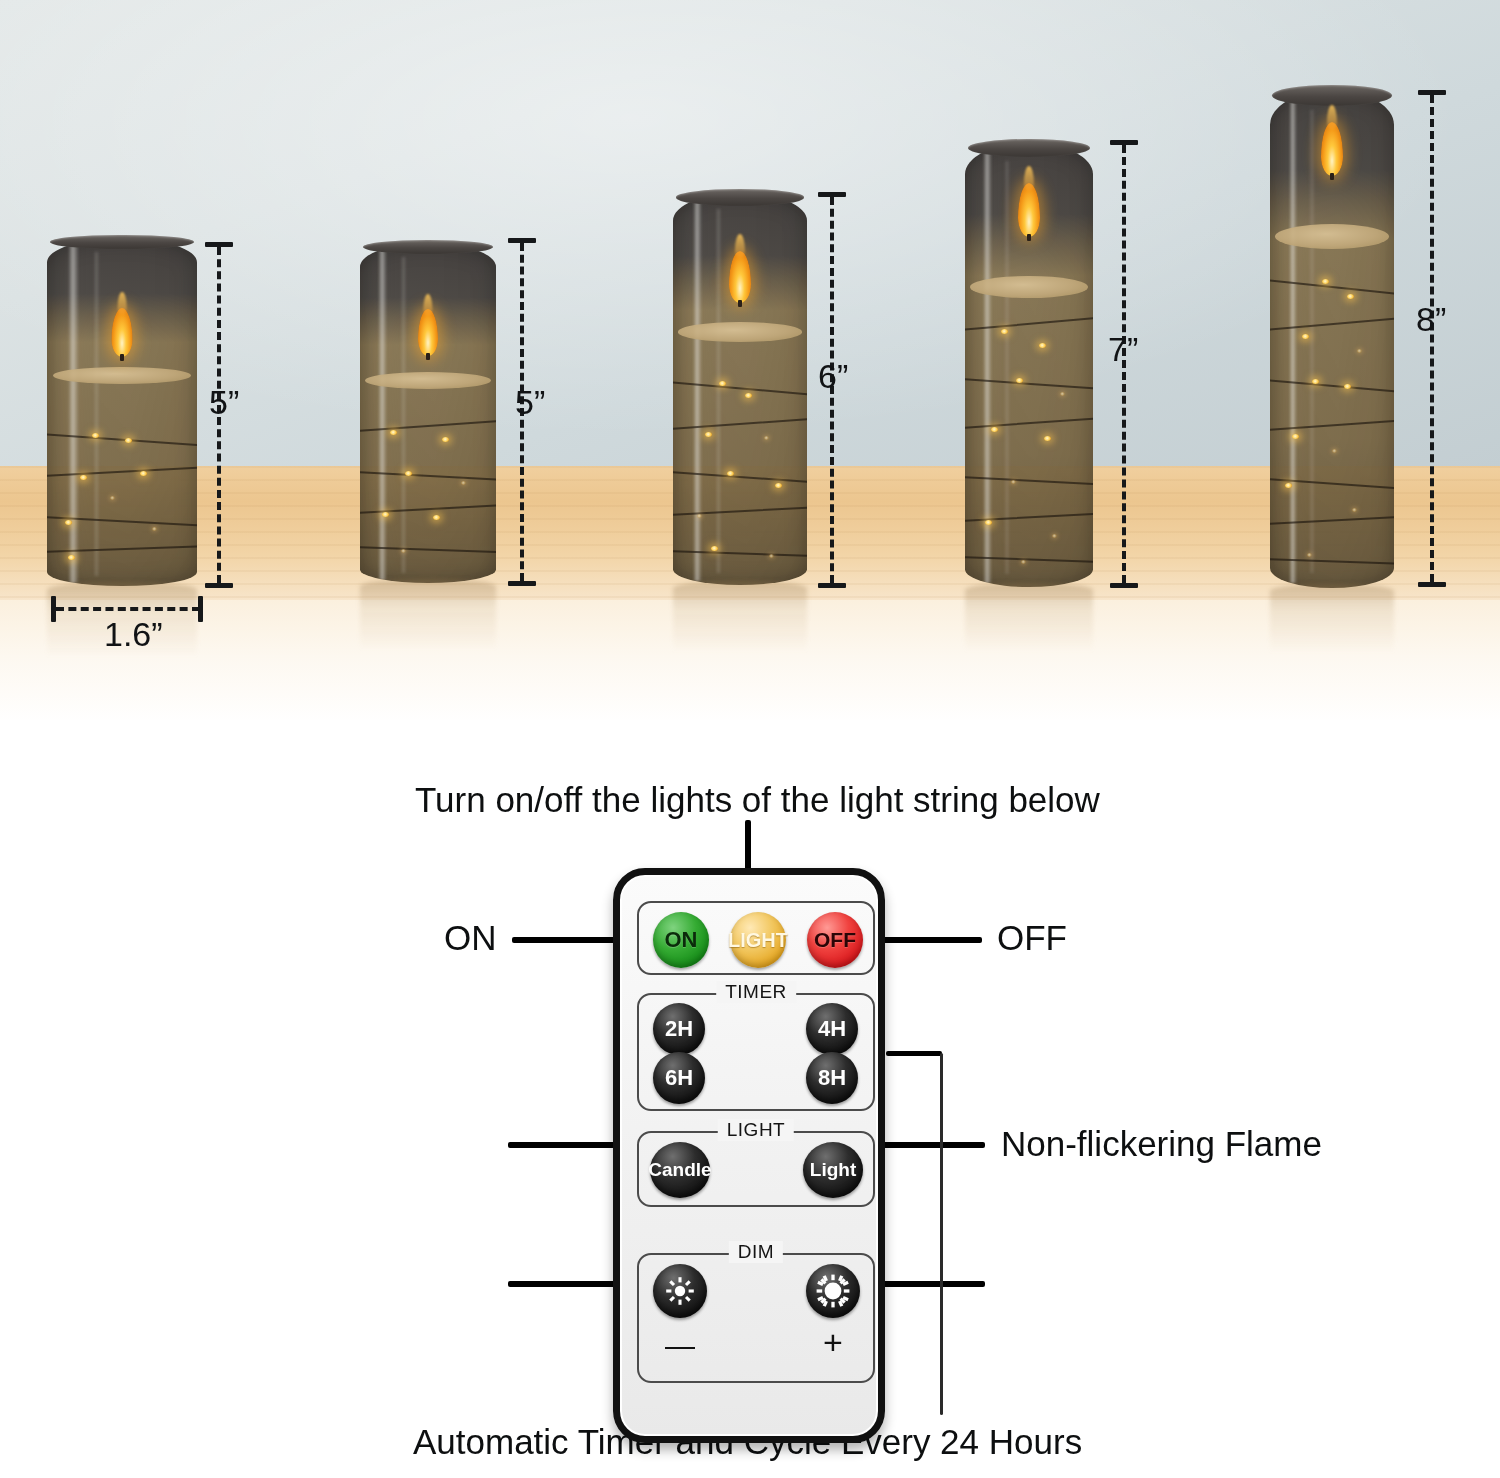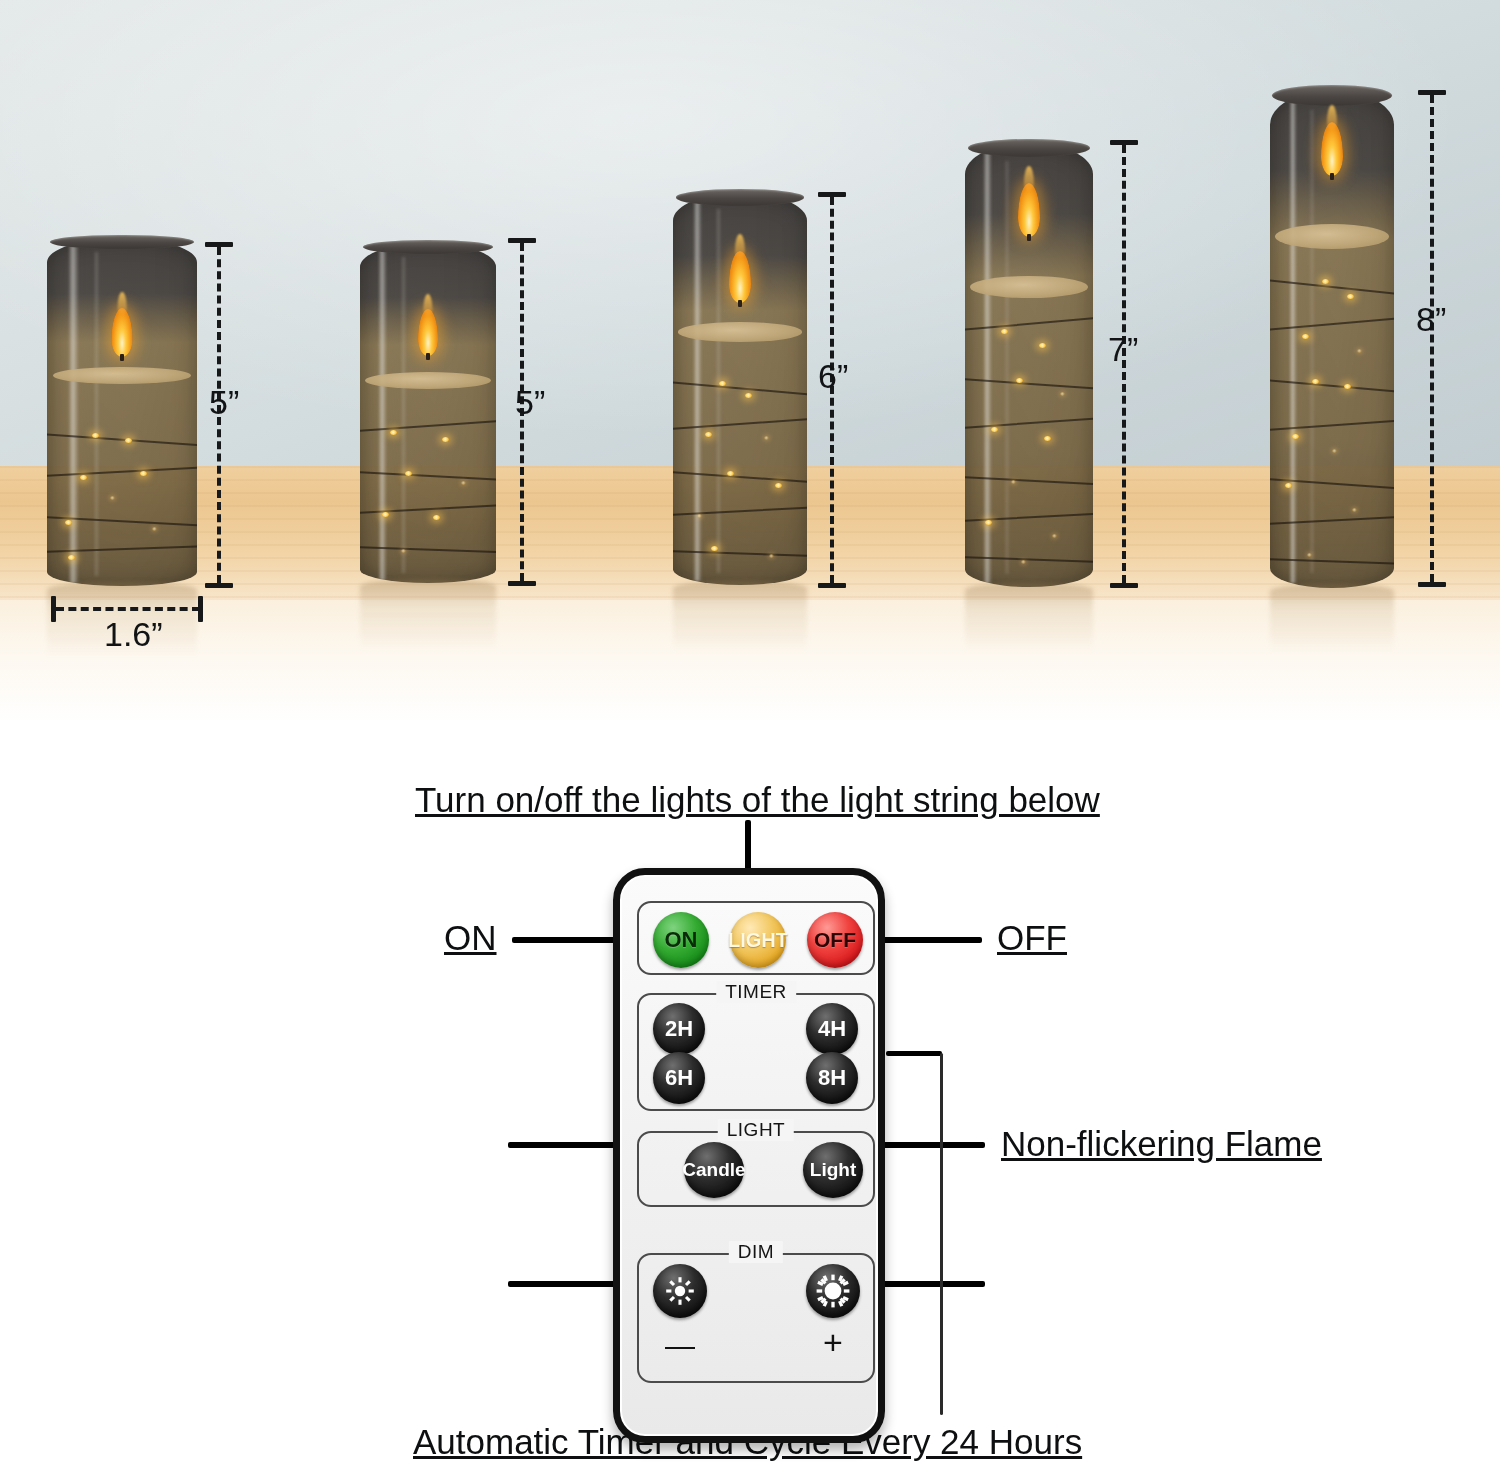--- a/index.html
+++ b/index.html
@@ -198,21 +198,20 @@
     width: 1500px; height: 758px;
     background: #ffffff;
   }
 
   .callout-text {
     position: absolute;
     font-size: 35px;
     color: #0d0f10;
     white-space: nowrap;
     font-family: "Liberation Sans", sans-serif;
-    text-decoration: underline;
   }
   .leader {
     position: absolute;
     background: #000;
     border-radius: 2px;
   }
   .leader-h { height: 6px; }
   .leader-v { width: 6px; }
   .leader-thin { width: 3px; background: #6d6d6d; }
 
@@ -503,21 +502,21 @@
     <div class="panel" style="top:118px; height:118px;">
       <span class="panel-legend">TIMER</span>
       <div class="btn-round btn-black btn-timer" style="left:14px; top:8px;">2H</div>
       <div class="btn-round btn-black btn-timer" style="left:167px; top:8px;">4H</div>
       <div class="btn-round btn-black btn-timer" style="left:14px; top:57px;">6H</div>
       <div class="btn-round btn-black btn-timer" style="left:167px; top:57px;">8H</div>
     </div>
 
     <div class="panel" style="top:256px; height:76px;">
       <span class="panel-legend">LIGHT</span>
-      <div class="btn-round btn-black btn-mode" style="left:11px; top:9px;margin-left:34px;">Candle</div>
+      <div class="btn-round btn-black btn-mode" style="left:11px; top:9px;">Candle</div>
       <div class="btn-round btn-black btn-mode" style="left:164px; top:9px;">Light</div>
     </div>
 
     <div class="panel" style="top:378px; height:130px;">
       <span class="panel-legend">DIM</span>
 
       <div class="btn-round btn-black btn-dim" style="left:14px; top:9px;">
         <svg class="sun" width="34" height="34" viewBox="0 0 34 34" aria-hidden="true">
           <g fill="#ffffff">
             <circle cx="17" cy="17" r="5.2"></circle>

